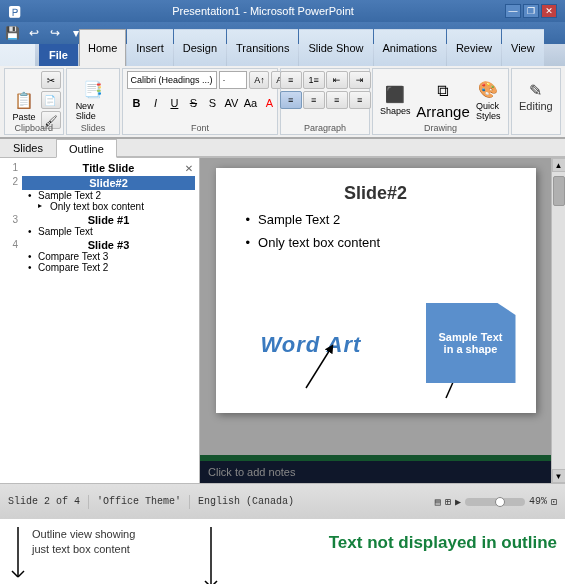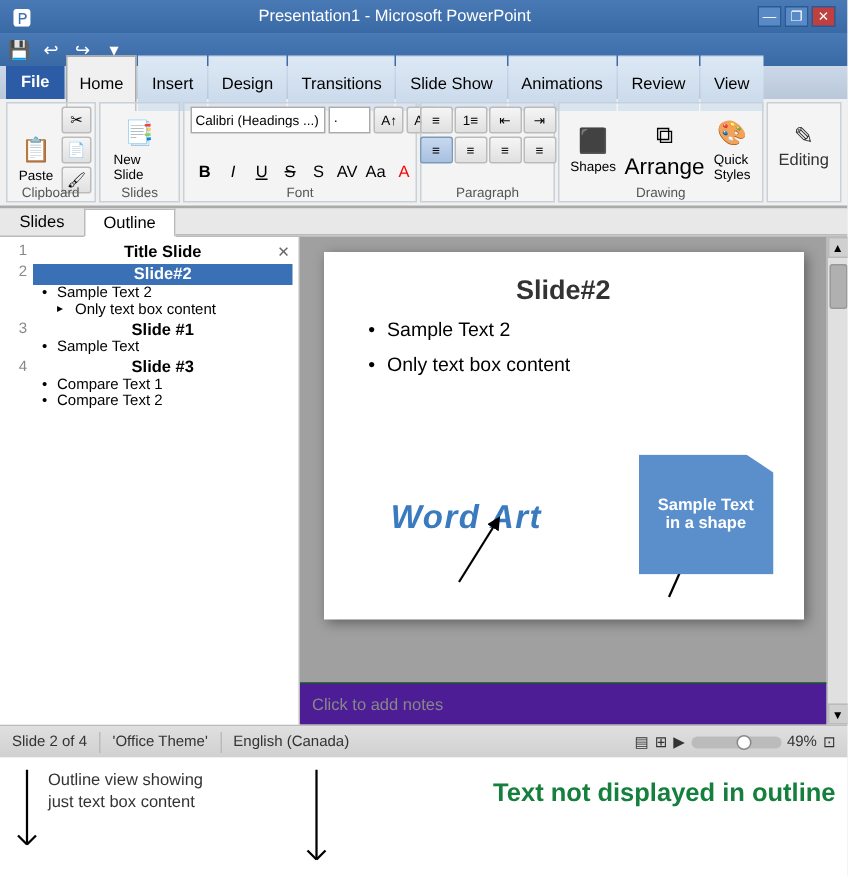--- a/index.html
+++ b/index.html
@@ -31,23 +31,24 @@
 
     
     .ribbon {
       background: linear-gradient(to bottom, #e8f0f8, #d0dce8);
       border-bottom: 1px solid #aaa;
     }
     .ribbon-tabs {
       display: flex;
       background: linear-gradient(to bottom, #ccd8e8, #b8c8da);
       height: 22px;
-      align-items: center;
+      align-items: flex-end;
       padding-left: 4px;
       gap: 1px;
+      margin-left: 35px;
     }
     .file-tab {
       background: #2d5ca6;
       color: white;
       padding: 2px 10px;
       height: 22px;
       display: flex; align-items: center;
       font-size: 11px;
       font-weight: bold;
       cursor: pointer;
@@ -340,22 +341,22 @@
       text-align: center;
       color: white;
       font-size: 11px;
       font-weight: bold;
       clip-path: polygon(0 0, 80% 0, 100% 15%, 100% 100%, 0 100%);
     }
 
     
     .notes-area {
       height: 28px;
-      background: #4c1d95;
-      border-top: 1px solid #14532d;
+      background: #0f172a;
+      border-top: 6px solid #14532d;
       display: flex;
       align-items: center;
       padding: 0 8px;
       font-size: 11px;
       color: #888;
     }
 
     
     .v-scrollbar {
       width: 14px;
@@ -377,29 +378,30 @@
       width: 12px;
       height: 30px;
       background: #b0b0b0;
       border: 1px solid #999;
       margin-top: 4px;
       border-radius: 2px;
     }
 
     
     .status-bar {
-      height: 22px;
+      height: 36px;
       background: linear-gradient(to bottom, #e0e0e0, #d0d0d0);
       border-top: 1px solid #bbb;
       display: flex;
       align-items: center;
       padding: 0 8px;
       font-size: 10px;
       color: #333;
       gap: 8px;
+      font-family: Liberation Mono, monospace;
     }
     .status-separator {
       width: 1px;
       height: 14px;
       background: #bbb;
     }
     .status-right {
       margin-left: auto;
       display: flex;
       align-items: center;
@@ -534,21 +536,21 @@
       <div class="ribbon-group-content">
         <div class="ribbon-btn ribbon-btn-large">
           <div class="ribbon-btn-icon">📑</div>
           <div style="font-size:9px;">New Slide</div>
         </div>
       </div>
       <div class="ribbon-group-label">Slides</div>
     </div>
 
     <div class="ribbon-group" style="min-width:120px;">
-      <div class="ribbon-group-content" style="flex-direction:column;align-items:flex-start;gap:18px;">
+      <div class="ribbon-group-content" style="flex-direction:column;align-items:flex-start;gap:6px;">
         <div style="display:flex;align-items:center;gap:2px;">
           <input class="font-selector" type="text" style="width: 90px; height: 18px; font-size: 9px; border: 1px solid rgb(170, 170, 170); padding: 0px 2px;" value="Calibri (Headings ...)">
           <input class="font-size-selector" type="text" value="·" style="width: 28px; height: 18px; font-size: 9px; border: 1px solid rgb(170, 170, 170); padding: 0px 2px;">
           <div class="small-btn" style="font-size:9px;">A↑</div>
           <div class="small-btn" style="font-size:9px;">A↓</div>
         </div>
         <div class="fmt-row">
           <div class="fmt-btn bold">B</div>
           <div class="fmt-btn italic">I</div>
           <div class="fmt-btn underline">U</div>
@@ -644,21 +646,21 @@
           <div class="slide-content">
             <div class="slide-title">Slide #1</div>
             <div class="bullet-item">Sample Text</div>
           </div>
         </div>
 
         <div class="outline-slide">
           <div class="slide-num">4</div>
           <div class="slide-content">
             <div class="slide-title">Slide #3</div>
-            <div class="bullet-item">Compare Text 1</div>
+            <div class="bullet-item">Compare Text 3</div>
             <div class="bullet-item">Compare Text 2</div>
           </div>
         </div>
       </div>
     </div>
 
     <div class="slide-area">
       <div class="slide-scroll">
         <div class="slide-wrapper">
           <div class="slide-title-text">Slide#2</div>

